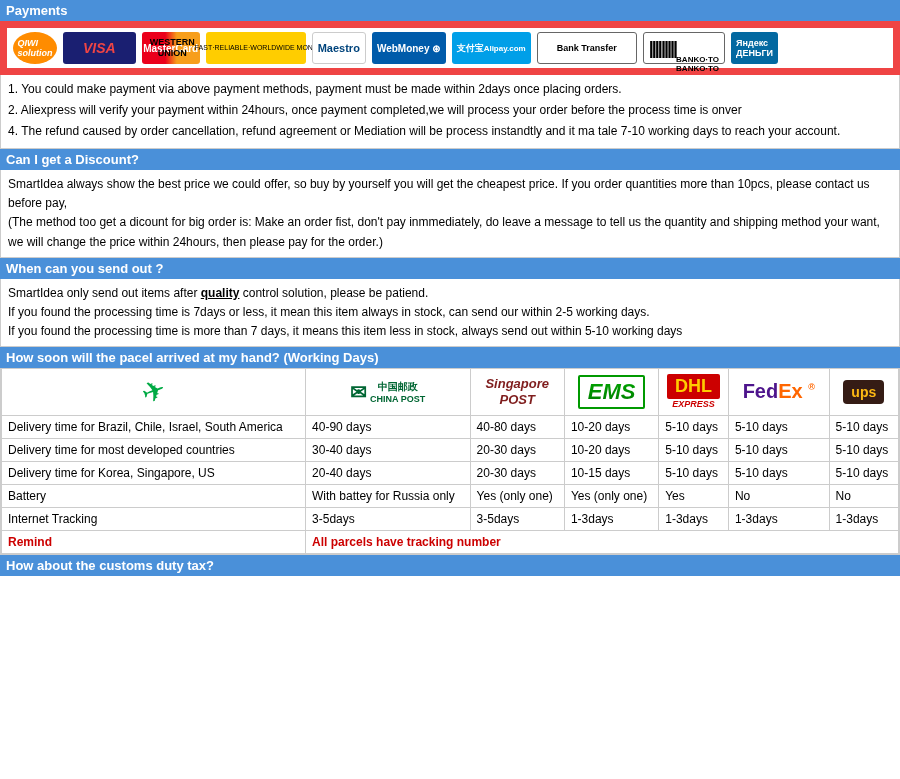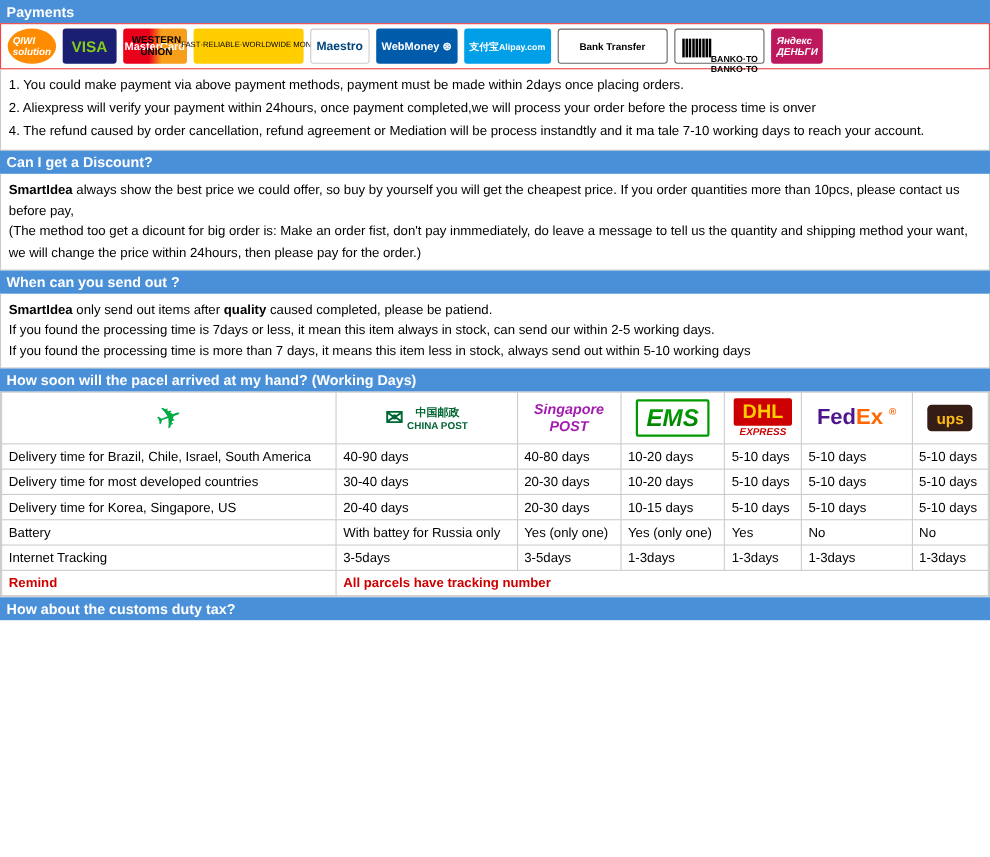--- a/index.html
+++ b/index.html
@@ -9,48 +9,48 @@
       background: #4a90d9;
       color: #fff;
       font-weight: bold;
       font-size: 13px;
       padding: 3px 6px;
     }
 
     .payment-logos {
       display: flex;
       align-items: flex-end;
-      border: 1px solid #ef4444;
+      border: 7px solid #ef4444;
       padding: 4px 6px;
       gap: 6px;
       background: #fff;
     }
 
     .payment-logo {
       height: 32px;
       display: inline-flex;
       align-items: center;
       justify-content: center;
       border-radius: 3px;
       font-weight: bold;
       font-size: 10px;
       padding: 2px 5px;
       white-space: nowrap;
     }
 
     .logo-qiwi { background: #ff8c00; color: #fff; border-radius: 50%; width: 44px; height: 32px; font-size: 11px; }
-    .logo-visa { background: #1a1f71; color: #84cc16; font-size: 14px; padding: 2px 8px; }
+    .logo-visa { background: #1a1f71; color: #ef4444; font-style: italic; font-size: 14px; padding: 2px 20px; }
     .logo-mc { background: linear-gradient(to right, #eb001b 40%, #f79e1b 60%); color: #fff; font-size: 10px; }
     .logo-wu { background: #ffcd00; color: #000; font-weight: 900; font-size: 9px; text-align: center; line-height: 1.1; }
     .logo-maestro { background: #fff; border: 1px solid #ccc; color: #00447c; font-size: 11px; }
     .logo-webmoney { background: #005baa; color: #fff; font-size: 10px; }
     .logo-alipay { background: #009fe8; color: #fff; font-size: 9px; }
     .logo-banktransfer { background: #fff; border: 1px solid #666; color: #000; font-size: 9px; }
     .logo-barcode { background: #fff; border: 1px solid #666; color: #000; font-size: 8px; }
-    .logo-yandex { background: #be185d; color: #fff; font-size: 9px; font-style: italic; }
+    .logo-yandex { background: #0369a1; color: #fff; font-size: 9px; }
 
     .payment-text-section {
       border: 1px solid #ccc;
       border-top: none;
       padding: 5px 7px;
     }
 
     .payment-text-section p {
       margin-bottom: 3px;
       line-height: 1.5;
@@ -66,22 +66,22 @@
     }
 
     .content-section {
       border: 1px solid #ccc;
       border-top: none;
       padding: 5px 7px;
       line-height: 1.6;
       font-size: 12px;
     }
 
-    .content-section strong { font-weight: bold; }
-    .content-section .underline { font-weight: bold; }
+    .content-section strong { font-weight: normal; }
+    .content-section .underline { text-decoration: underline; font-weight: bold; }
 
     
     .shipping-table-wrapper {
       border: 1px solid #ccc;
       border-top: none;
     }
 
     .shipping-table {
       width: 100%;
       border-collapse: collapse;
@@ -171,21 +171,21 @@
   <p>
     <strong>SmartIdea</strong><span> always show the best price we could offer, so buy by yourself you will get the cheapest price. If you order quantities more than 10pcs, please contact us before pay,</span>
   </p>
   <p>(The method too get a dicount for big order is: Make an order fist, don't pay inmmediately, do leave a message to tell us the quantity and shipping method your want, we will change the price within 24hours, then please pay for the order.)</p>
 </div>
 
 <div class="section-header">When can you send out ?</div>
 
 <div class="content-section">
   <p>
-    <strong>SmartIdea</strong><span> only send out items after </span><span class="underline">quality</span><span> caused completed, please be patiend.</span>
+    <strong>SmartIdea</strong><span> only send out items after </span><span class="underline">quality</span><span> control solution, please be patiend.</span>
   </p>
   <p>If you found the processing time is 7days or less, it mean this item always in stock, can send our within 2-5 working days.</p>
   <p>If you found the processing time is more than 7 days, it means this item less in stock, always send out within 5-10 working days</p>
 </div>
 
 <div class="section-header">How soon will the pacel arrived at my hand? (Working Days)</div>
 
 <div class="shipping-table-wrapper">
   <table class="shipping-table">
     <thead>
@@ -199,21 +199,21 @@
               <span style="font-size:20px; color:#006633;">✉</span>
               <div>
                 <div style="font-size:10px; color:#006633; font-weight:bold;">中国邮政</div>
                 <div style="font-size:9px; color:#006633;">CHINA POST</div>
               </div>
             </div>
           </div>
         </td>
         <td class="carrier-logo-cell">
           <div class="carrier-logo logo-singapore" style="text-align:center;">
-            <div style="font-style:italic; color:#a21caf; font-size:13px; font-weight:bold; line-height:1.2;">Singapore<br>POST</div>
+            <div style="font-style:italic; color:#7f1d1d; font-size:13px; font-weight:bold; line-height:1.2;">Singapore<br>POST</div>
           </div>
         </td>
         <td class="carrier-logo-cell">
           <div class="carrier-logo" style="font-size:22px; font-weight:900; font-style:italic; color:#009900; background: linear-gradient(to bottom, #00aa00, #007700); -webkit-background-clip:text; -webkit-text-fill-color:transparent; border: 2px solid #009900; padding: 2px 8px;">EMS</div>
         </td>
         <td class="carrier-logo-cell">
           <div style="text-align:center;">
             <div style="background:#cc0000; color:#ffcc00; font-weight:900; font-size:18px; padding:2px 8px; display:inline-block; border-radius:2px;">DHL</div>
             <div style="font-size:9px; color:#cc0000; font-style:italic; font-weight:bold;">EXPRESS</div>
           </div>

